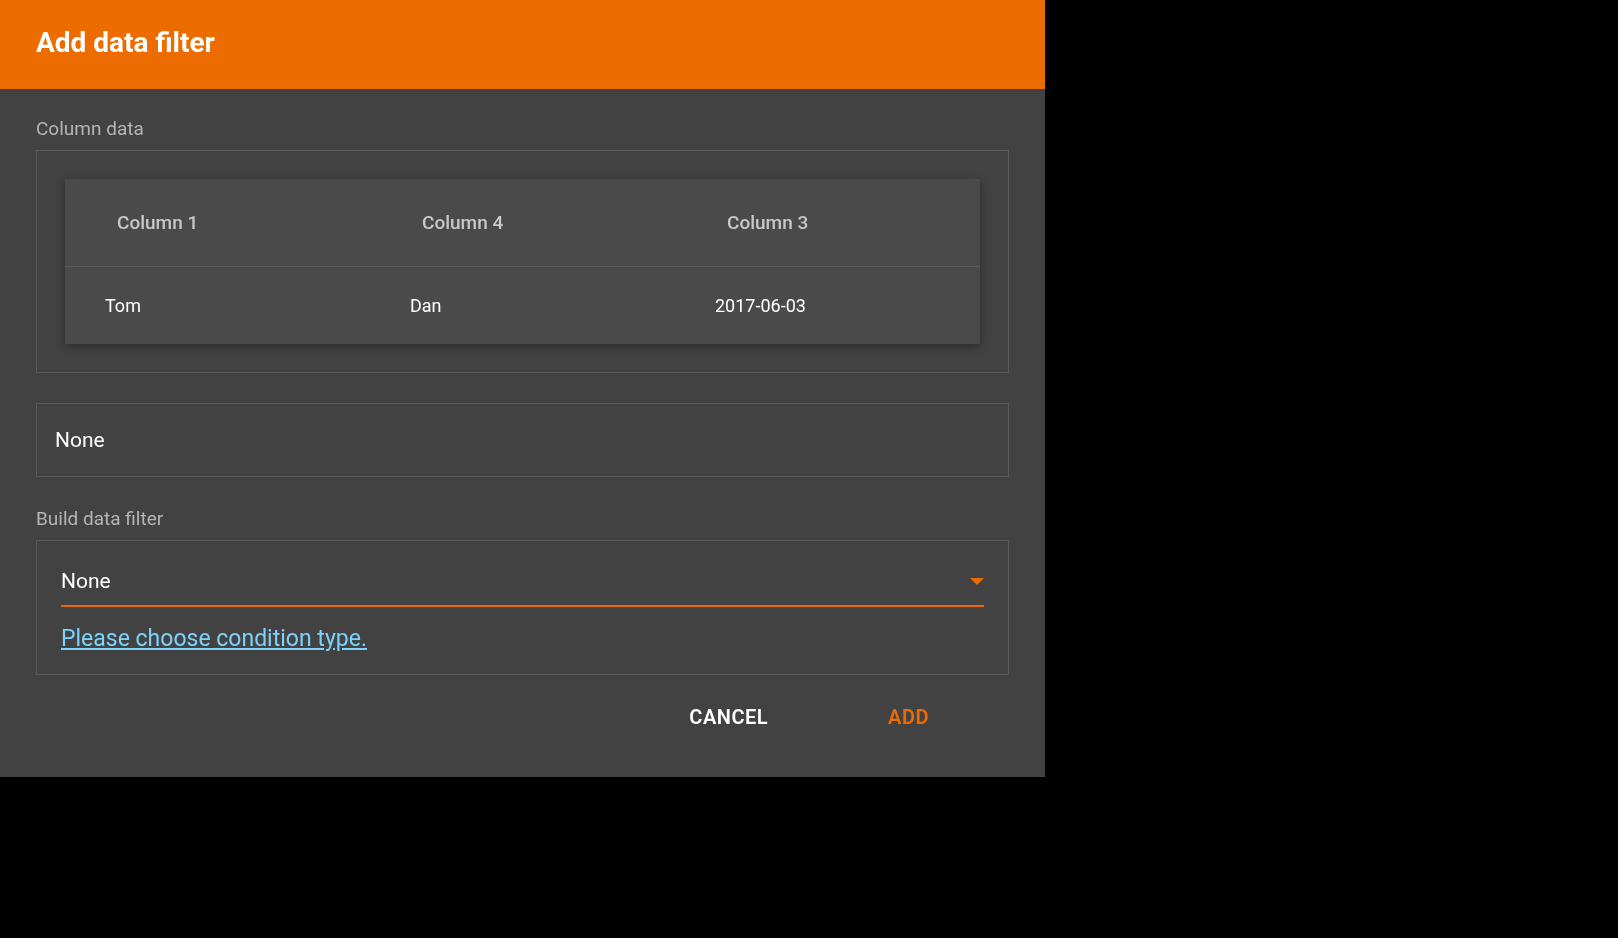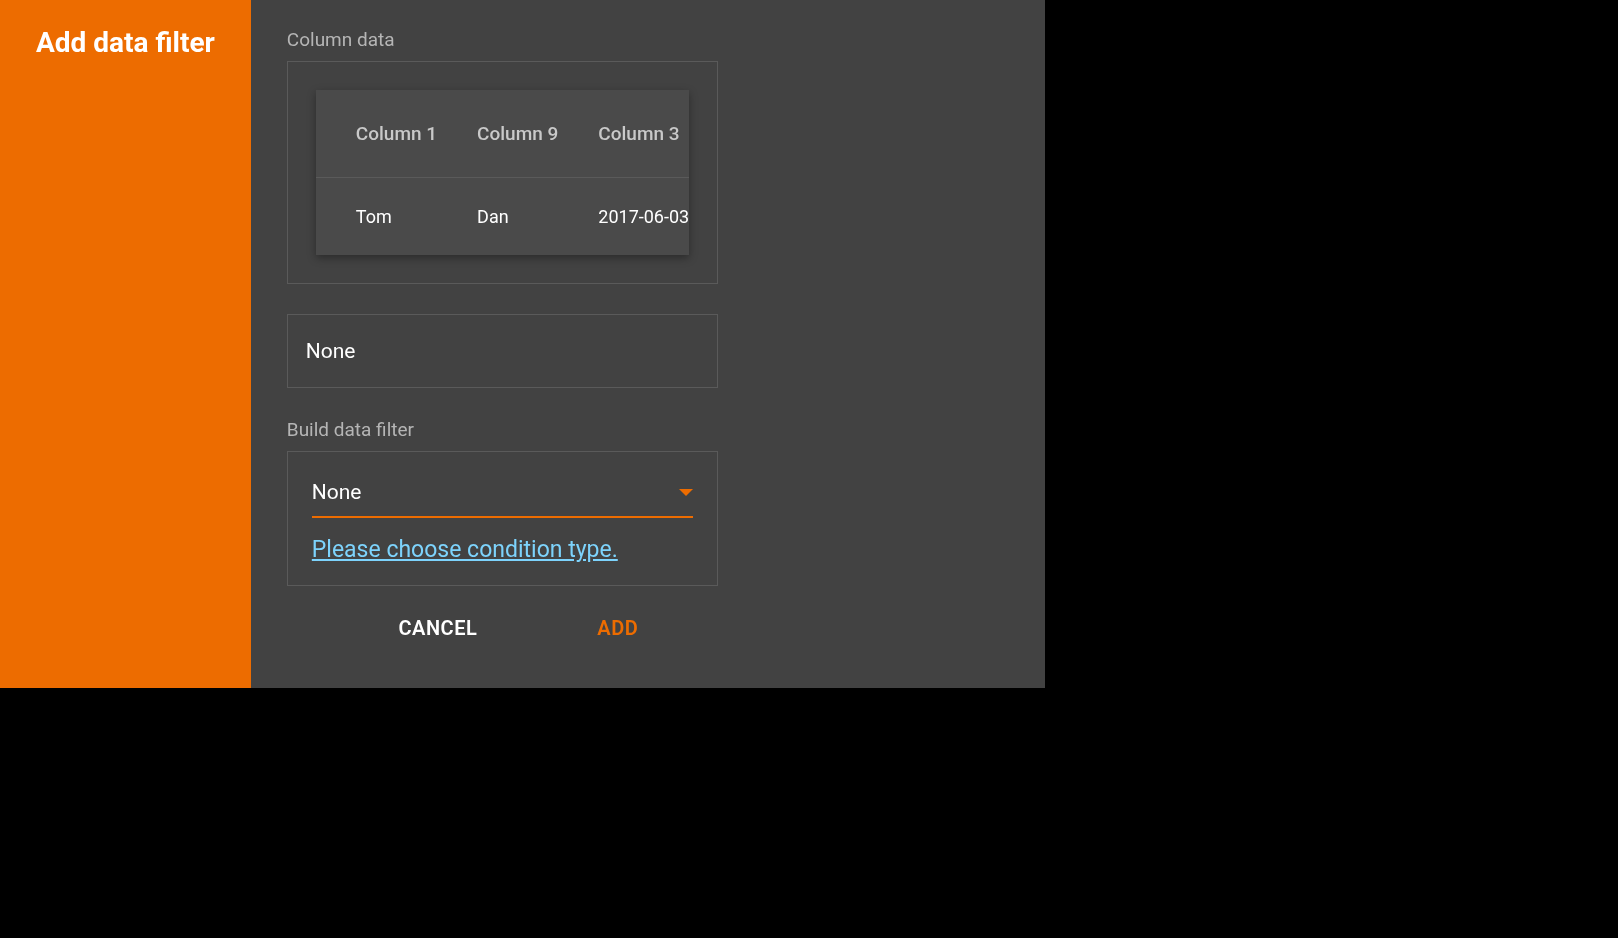--- a/index.html
+++ b/index.html
@@ -11,21 +11,21 @@
       font-family: -apple-system, BlinkMacSystemFont, "Segoe UI", Roboto, Helvetica, Arial, sans-serif;
       background: #000;
       width: 1618px;
       height: 938px;
       overflow: hidden;
     }
     .dialog {
       width: 1045px;
       background: #424242;
       display: flex;
-      flex-direction: row;
+      flex-direction: column;
     }
     .dialog-header {
       background: #ED6C00;
       padding: 26px 36px 30px 36px;
     }
     .dialog-title {
       color: #fff;
       font-size: 28px;
       font-weight: 700;
     }
@@ -52,21 +52,21 @@
       border-collapse: collapse;
     }
     .sample-table thead tr {
       border-bottom: 1px solid #5a5a5a;
     }
     .sample-table th {
       text-align: left;
       color: #c9c9c9;
       font-weight: 500;
       font-size: 19px;
-      padding: 32px 0 32px 40px;
+      padding: 32px 0 32px 52px;
       margin-left: 27px;
     }
     .sample-table td {
       text-align: left;
       color: #fff;
       font-weight: 400;
       font-size: 18px;
       padding: 28px 0 28px 40px;
     }
     .data-filter-box {
@@ -142,21 +142,21 @@
 
   <div class="dialog-body">
 
     <div class="section-label">Column data</div>
     <div class="sample-data-box">
       <div class="sample-table-wrapper">
         <table class="sample-table">
           <thead>
             <tr>
               <th>Column 1</th>
-              <th>Column 9</th>
+              <th>Column 4</th>
               <th>Column 3</th>
             </tr>
           </thead>
           <tbody>
             <tr>
               <td>Tom</td>
               <td>Dan</td>
               <td>2017-06-03</td>
             </tr>
           </tbody>

